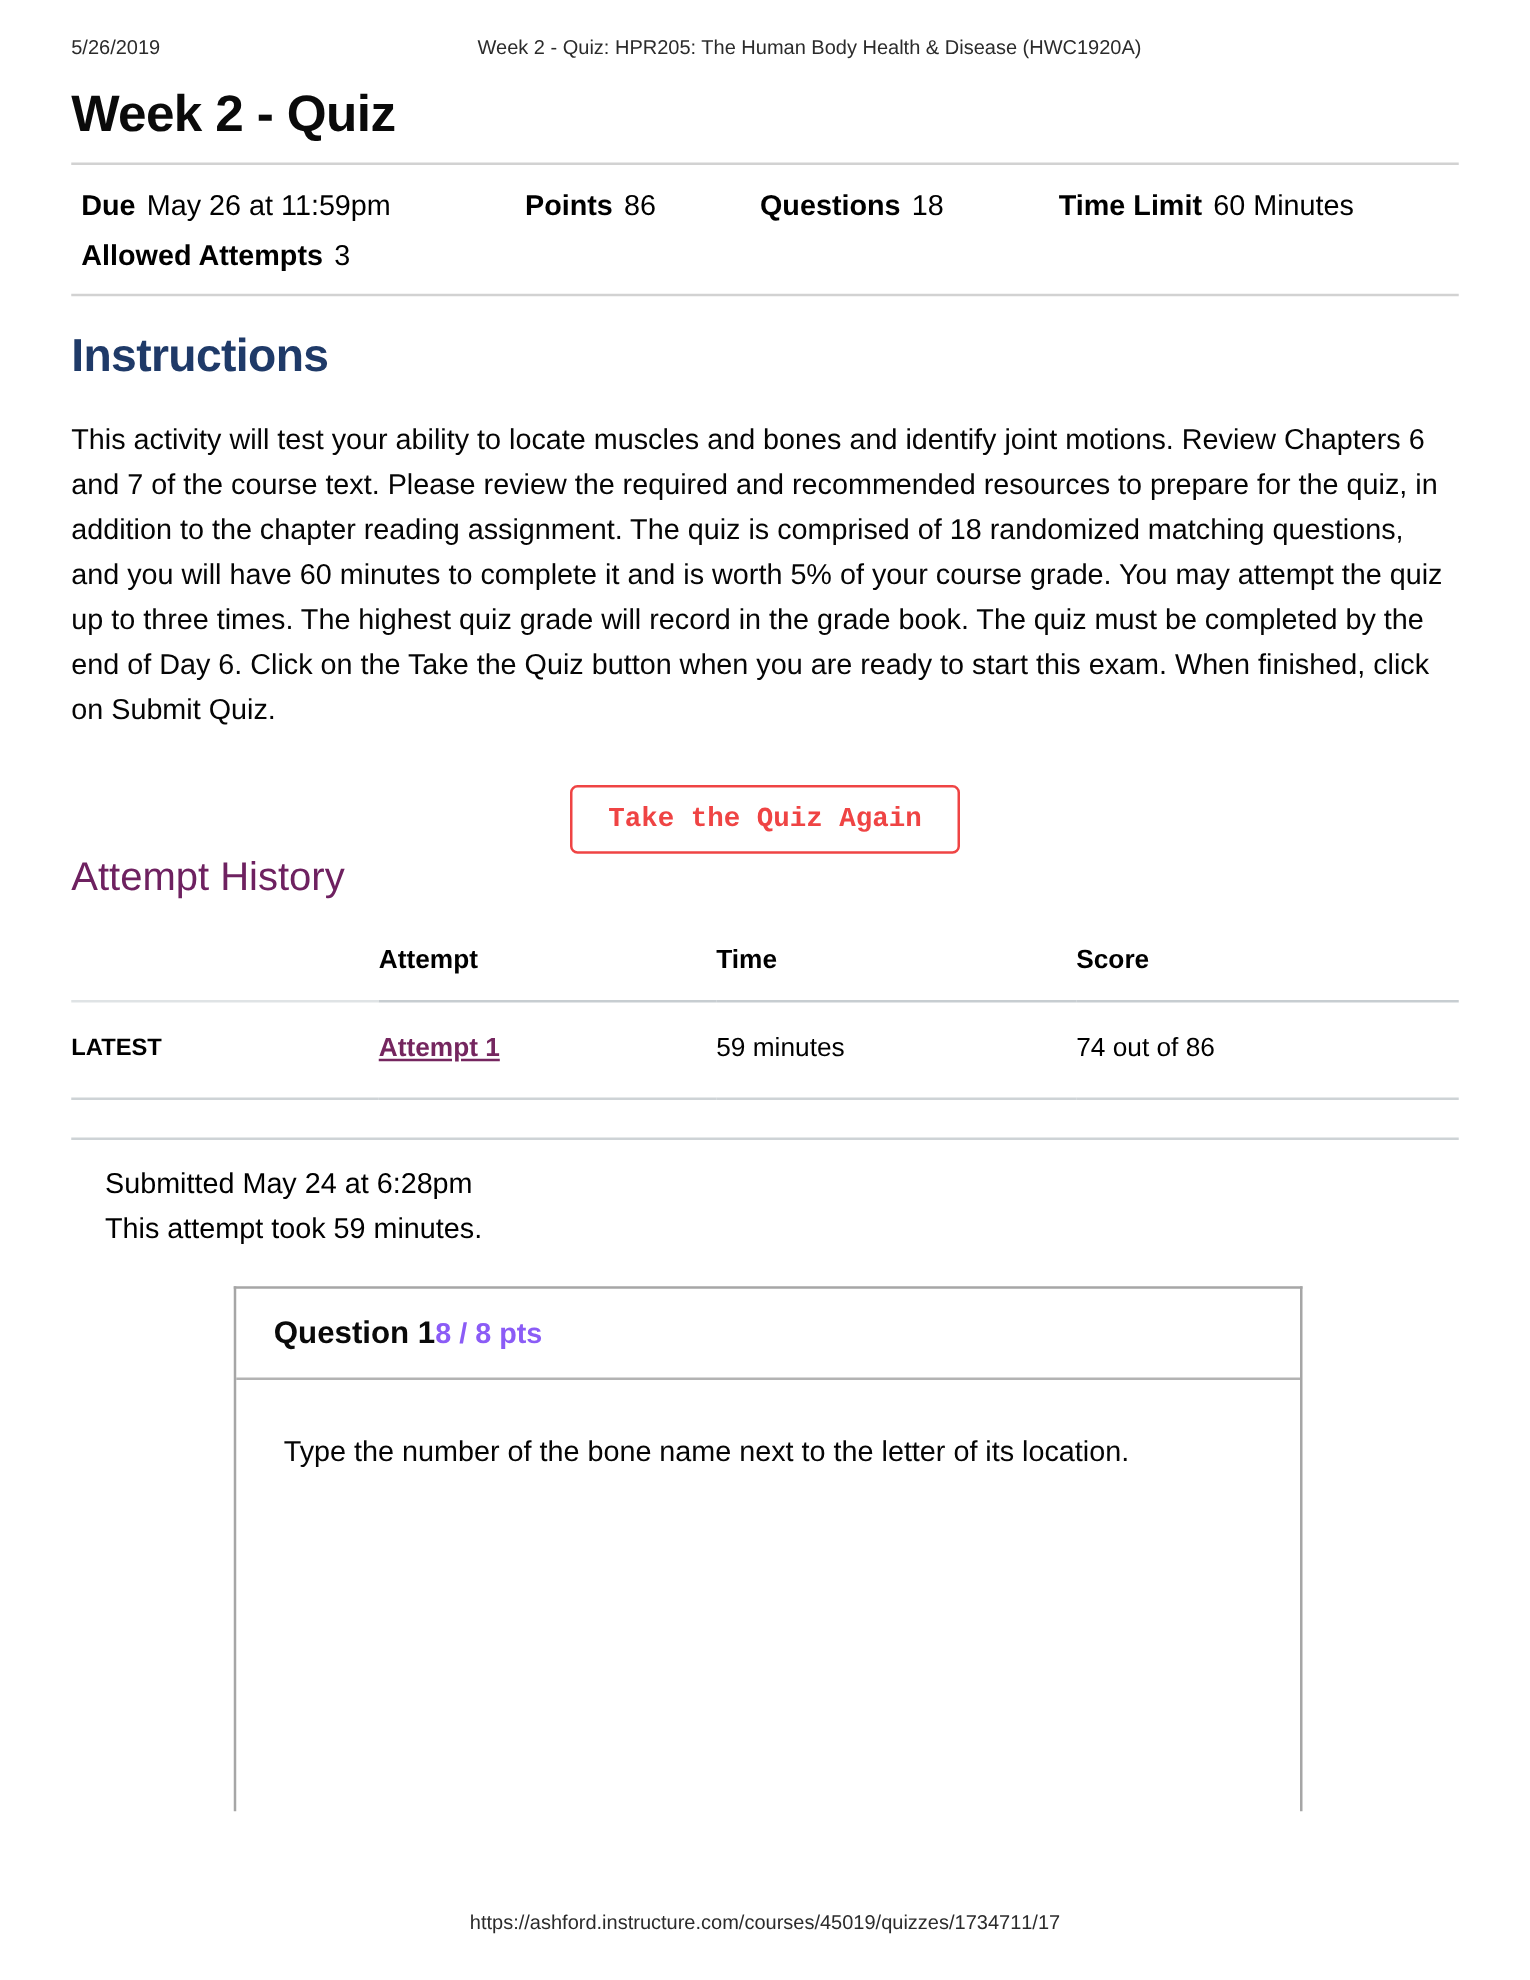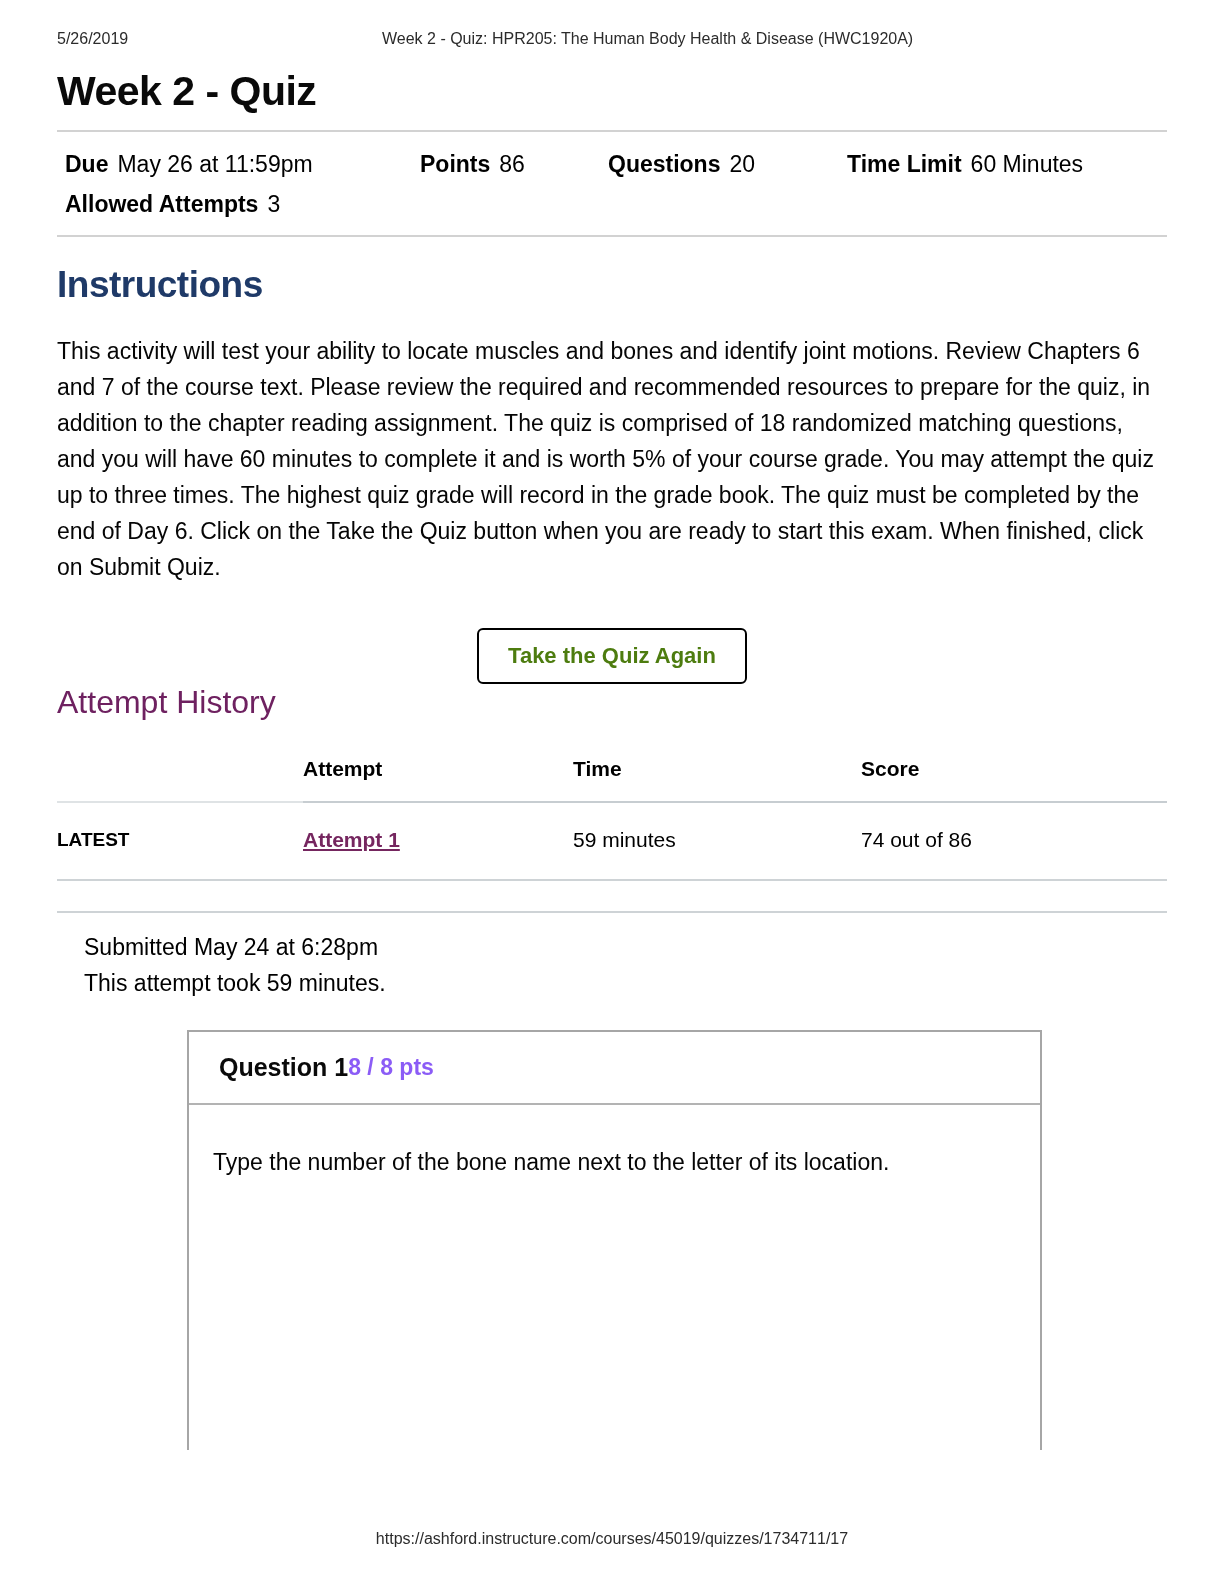--- a/index.html
+++ b/index.html
@@ -68,26 +68,26 @@
     max-width: 1102px;
     font-size: 23px;
     line-height: 36px;
     color: #050505;
   }
   .btn-wrap { margin-top: 43px; text-align: center; }
   .take-quiz-btn {
     display: inline-block;
     padding: 13px 29px;
     background: #ffffff;
-    border: 2px solid #000000;
+    border: 2px solid #ef4444;
     border-radius: 6px;
-    font-family: Liberation Sans, sans-serif;
+    font-family: Liberation Mono, monospace;
     font-size: 22px;
     font-weight: 700;
-    color: #4d7c0f;
+    color: #ef4444;
     cursor: pointer;
   }
   .h-attempt-history {
     font-size: 32px;
     font-weight: 400;
     color: #6e2160;
   }
   .attempt-table {
     width: 100%;
     margin-top: 26px;
@@ -136,21 +136,21 @@
   }
   .question-header {
     display: flex;
     align-items: center;
     height: 73px;
     padding: 0 30px;
     border-bottom: 2px solid #b3b3b3;
   }
   .question-title { font-size: 25px; font-weight: 700; color: #0a0a0a; }
   .question-pts { font-size: 23px; font-weight: 700; color: #8b5cf6; }
-  .question-body { padding: 44px 24px; font-size: 23px; color: #050505; }
+  .question-body { padding: 44px 38px; font-size: 23px; color: #050505; }
 </style>
 </head>
 <body>
 
 <div class="page">
 
   <div class="print-header">
     <span class="ph-date">5/26/2019</span>
     <span class="ph-title">Week 2 - Quiz: HPR205: The Human Body Health &amp; Disease (HWC1920A)</span>
   </div>
@@ -163,21 +163,21 @@
 
     <div class="meta">
       <div class="meta-row1">
         <div class="meta-item-due">
           <span class="meta-label">Due</span><span>May 26 at 11:59pm</span>
         </div>
         <div class="meta-item-points">
           <span class="meta-label">Points</span><span>86</span>
         </div>
         <div class="meta-item-questions">
-          <span class="meta-label">Questions</span><span>20</span>
+          <span class="meta-label">Questions</span><span>18</span>
         </div>
         <div class="meta-item-timelimit">
           <span class="meta-label">Time Limit</span><span>60 Minutes</span>
         </div>
       </div>
       <div class="meta-row2">
         <span class="meta-label">Allowed Attempts</span><span>3</span>
       </div>
     </div>
 

